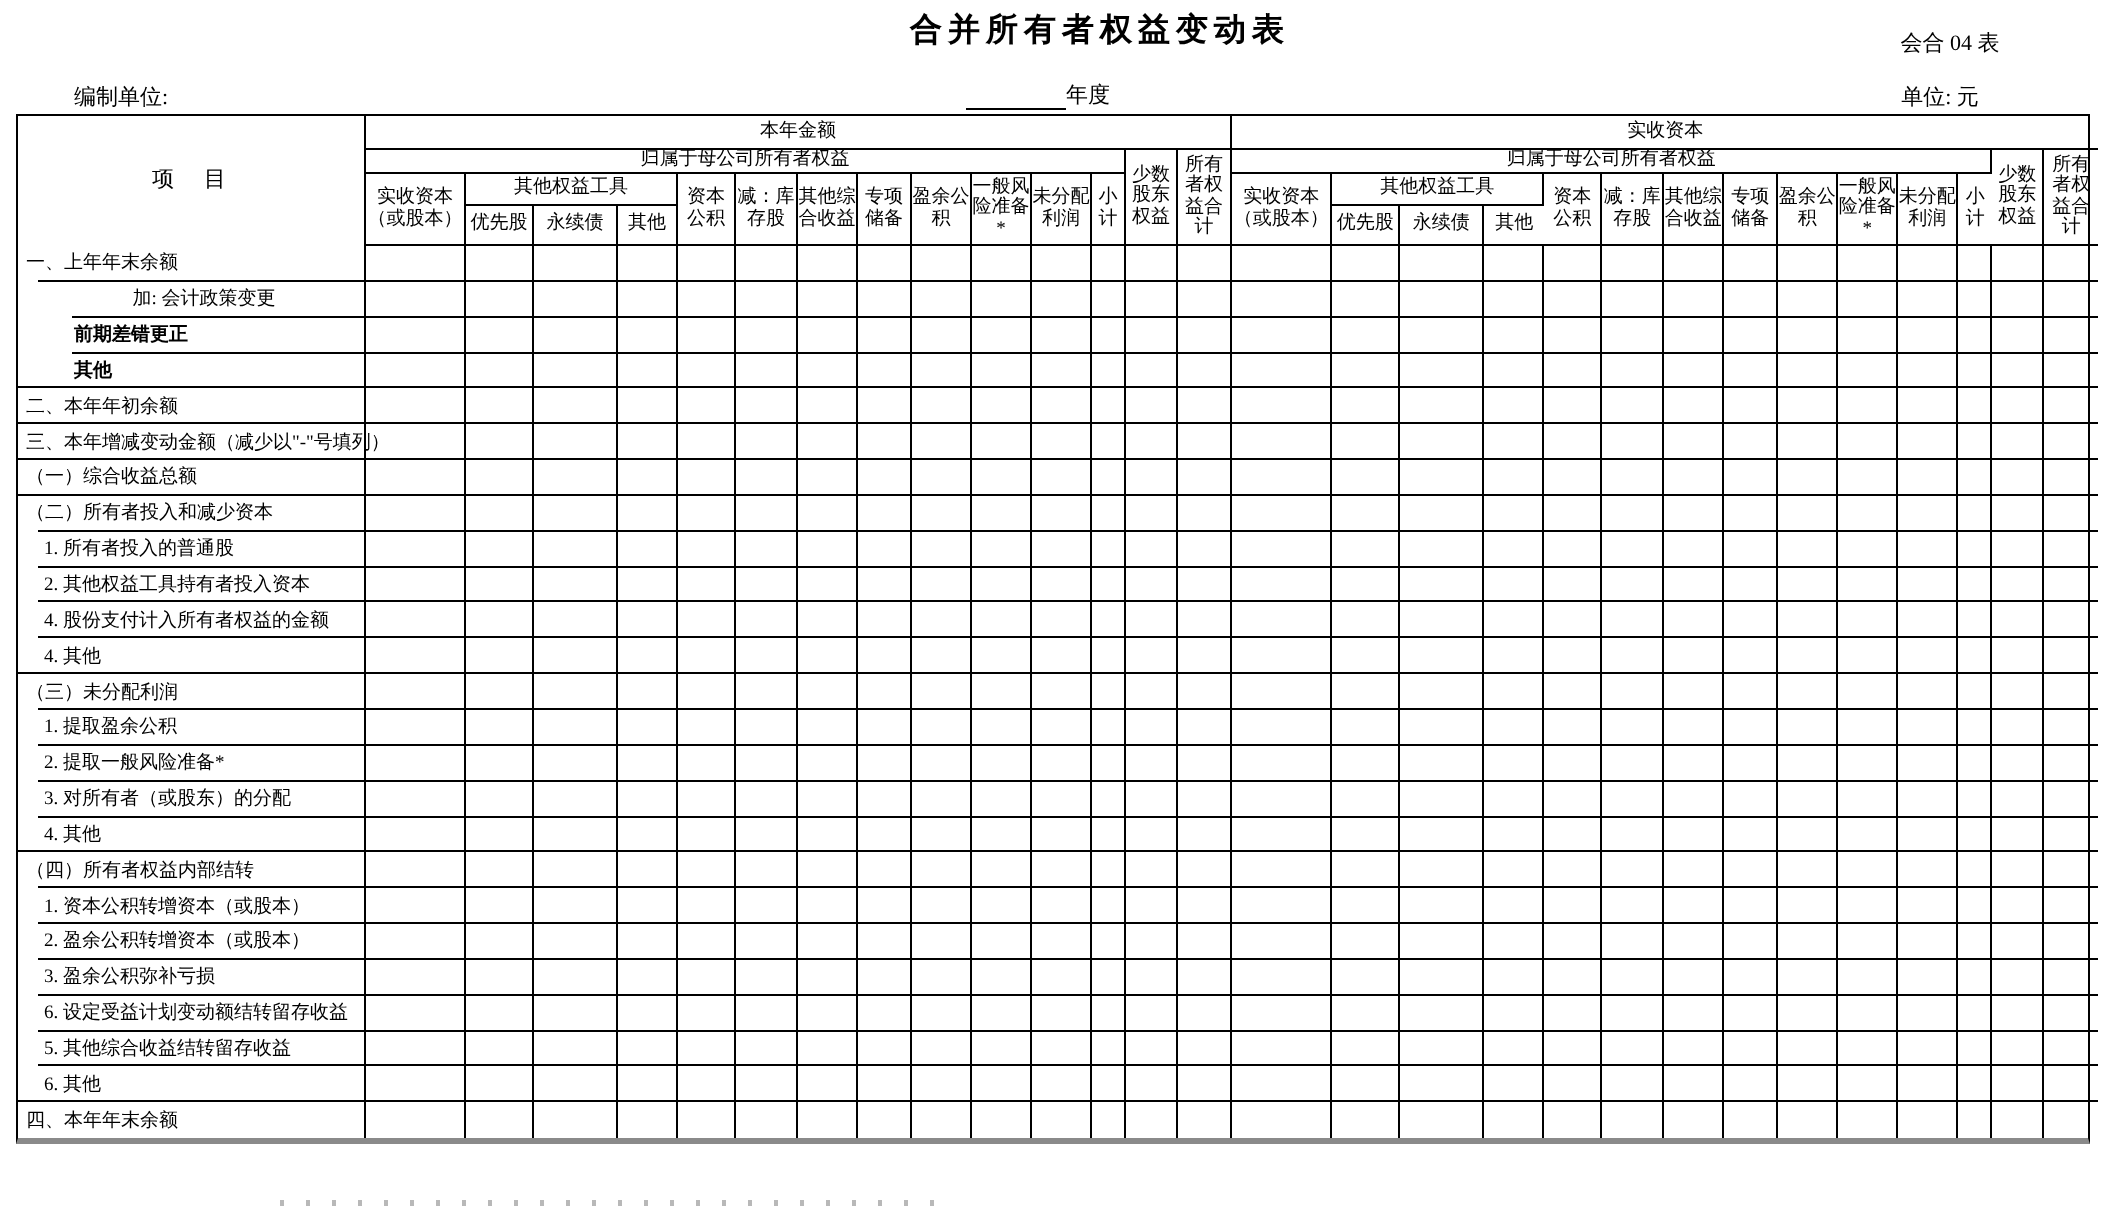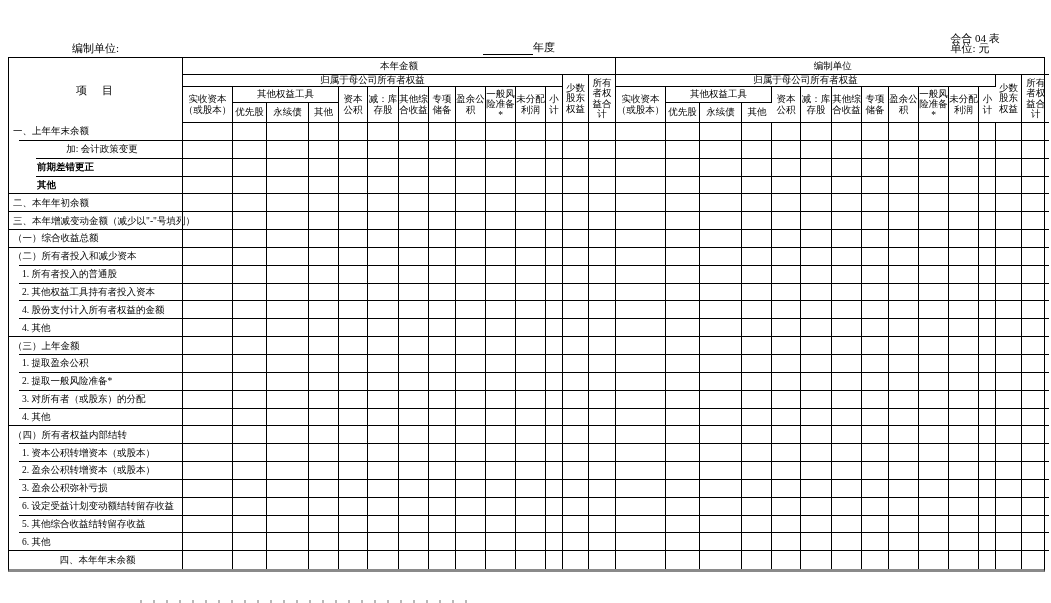--- a/index.html
+++ b/index.html
@@ -4,23 +4,23 @@
 <style>
   html,body{margin:0;padding:0;background:#fff;}
   .page{
     position:relative;width:1051px;height:603px;background:#ffffff;overflow:hidden;
     font-family:"Liberation Serif","DejaVu Serif",serif;color:#000;
   }
   .title{
     position:absolute;top:5px;left:550px;transform:translateX(-50%);
     font-size:16px;font-weight:bold;letter-spacing:3px;white-space:nowrap;
   }
-  .form-code{position:absolute;top:31px;left:935px;width:80px;text-align:center;font-size:11px;white-space:nowrap;}
+  .form-code{position:absolute;top:14px;left:935px;width:80px;text-align:center;font-size:11px;white-space:nowrap;}
   .unit-label{position:absolute;top:41px;left:935px;width:70px;text-align:center;font-size:11px;white-space:nowrap;}
-  .prep-label{position:absolute;top:41px;left:72px;font-size:11px;white-space:nowrap;}
+  .prep-label{position:absolute;top:41px;left:37px;font-size:11px;white-space:nowrap;}
   .year-line{position:absolute;top:40px;left:483px;font-size:11px;white-space:nowrap;}
   .year-blank{display:inline-block;width:50px;border-bottom:1px solid #000;height:12px;vertical-align:bottom;}
   .tablewrap{
     position:absolute;left:8px;top:57px;width:1037px;
     border:1px solid #000;border-bottom:3px solid #8a8a8a;box-sizing:border-box;
   }
   table{border-collapse:separate;border-spacing:0;table-layout:fixed;width:100%;}
   th,td{padding:0;margin:0;box-sizing:border-box;font-weight:normal;}
   thead th{
     border-right:1px solid #000;border-bottom:1px solid #000;
@@ -32,40 +32,41 @@
   tr.h1 th{height:17px;}
   tr.h2 th{height:12px;}
   tr.h3 th{height:16px;}
   tr.h4 th{height:20px;}
   th.item-head{font-size:11px;letter-spacing:2px;}
   tbody td{
     border-right:1px solid #000;border-bottom:1px solid #000;
     height:17.85px;font-size:9.5px;
   }
   tbody td:last-child{border-right:none;}
-  tbody tr:last-child td{border-bottom:none;text-align:center;}
+  tbody tr:last-child td{border-bottom:none;}
   td.row-label{
     border-bottom:none;text-align:left;white-space:nowrap;overflow:visible;
     background-repeat:no-repeat;background-position:right bottom;
     vertical-align:middle;
   }
   td.row-label.lined{background-image:linear-gradient(#000,#000);}
   td.lv0{padding-left:4px;}
   td.lv1{padding-left:13px;}
   td.lv2{padding-left:28px;font-weight:bold;}
   .footnote-clip{
     position:absolute;left:140px;top:600px;width:330px;height:3px;overflow:hidden;
     background:repeating-linear-gradient(90deg,#9a9a9a 0 2px,transparent 2px 13px);
     opacity:.7;
   }
 </style>
 </head>
 <body>
 
 <div class="page">
+  <div class="title">合并所有者权益变动表</div>
   <div class="form-code">会合 04 表</div>
   <div class="unit-label">单位: 元</div>
   <div class="prep-label">编制单位:</div>
   <div class="year-line"><span class="year-blank"></span><span>年度</span></div>
 
   <div class="tablewrap">
     <table id="form-table">
       <colgroup id="cols">
           <col style="width: 174px;">
           <col style="width: 50px;">
@@ -94,21 +95,21 @@
           <col style="width: 30px;">
           <col style="width: 30px;">
           <col style="width: 17px;">
           <col style="width: 26px;">
           <col style="width: 27px;">
         </colgroup>
       <thead id="thead">
           <tr class="h1">
             <th class="item-head no-bb" rowspan="4">项　目</th>
             <th colspan="14">本年金额</th>
-            <th colspan="14">编制单位</th>
+            <th colspan="14">实收资本</th>
           </tr>
           <tr class="h2">
             <th colspan="12">归属于母公司所有者权益</th>
             <th rowspan="3">少数股东权益</th>
             <th rowspan="3">所有者权益合计</th>
             <th colspan="12">归属于母公司所有者权益</th>
             <th rowspan="3">少数股东权益</th>
             <th rowspan="3">所有者权益合计</th>
           </tr>
           <tr class="h3">
@@ -509,21 +510,21 @@
             <td class="data-cell"></td>
             <td class="data-cell"></td>
             <td class="data-cell"></td>
             <td class="data-cell"></td>
             <td class="data-cell"></td>
             <td class="data-cell"></td>
             <td class="data-cell"></td>
             <td class="data-cell"></td>
           </tr>
           <tr>
-            <td class="row-label lv0 lined" style="background-size: calc(100% - 10px) 1px;">（三）上年金额</td>
+            <td class="row-label lv0 lined" style="background-size: calc(100% - 10px) 1px;">（三）未分配利润</td>
             <td class="data-cell"></td>
             <td class="data-cell"></td>
             <td class="data-cell"></td>
             <td class="data-cell"></td>
             <td class="data-cell"></td>
             <td class="data-cell"></td>
             <td class="data-cell"></td>
             <td class="data-cell"></td>
             <td class="data-cell"></td>
             <td class="data-cell"></td>

